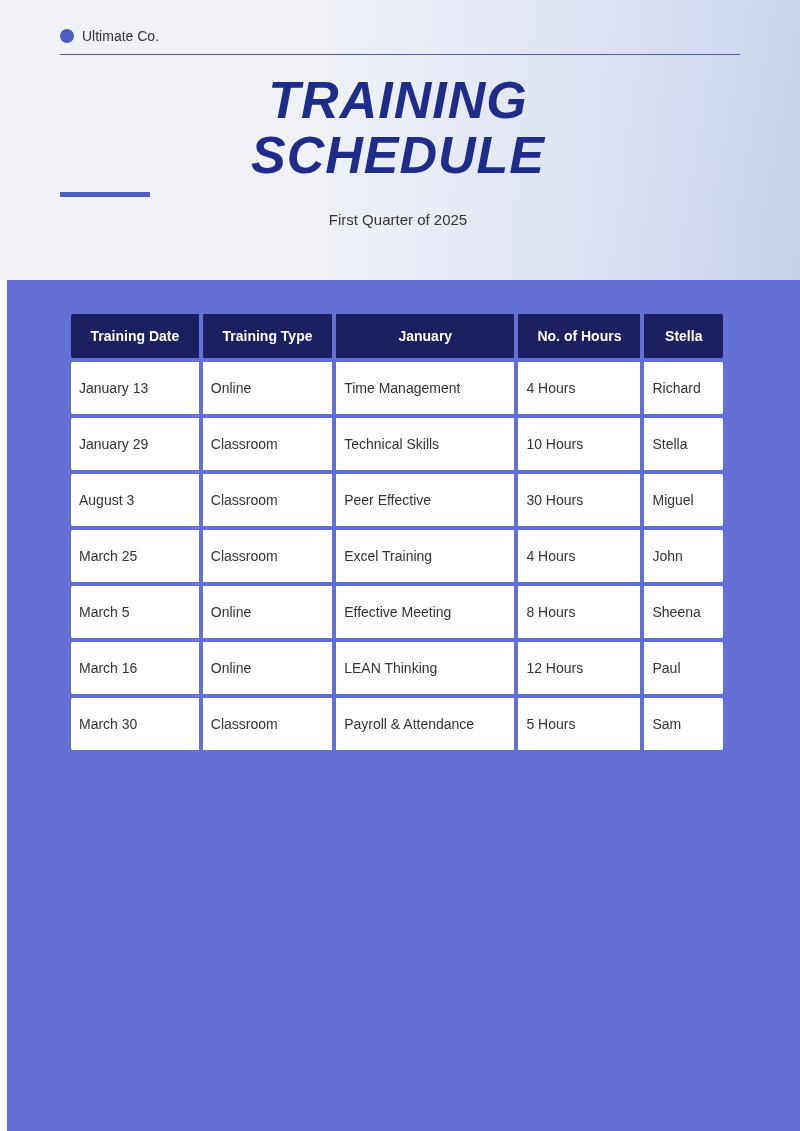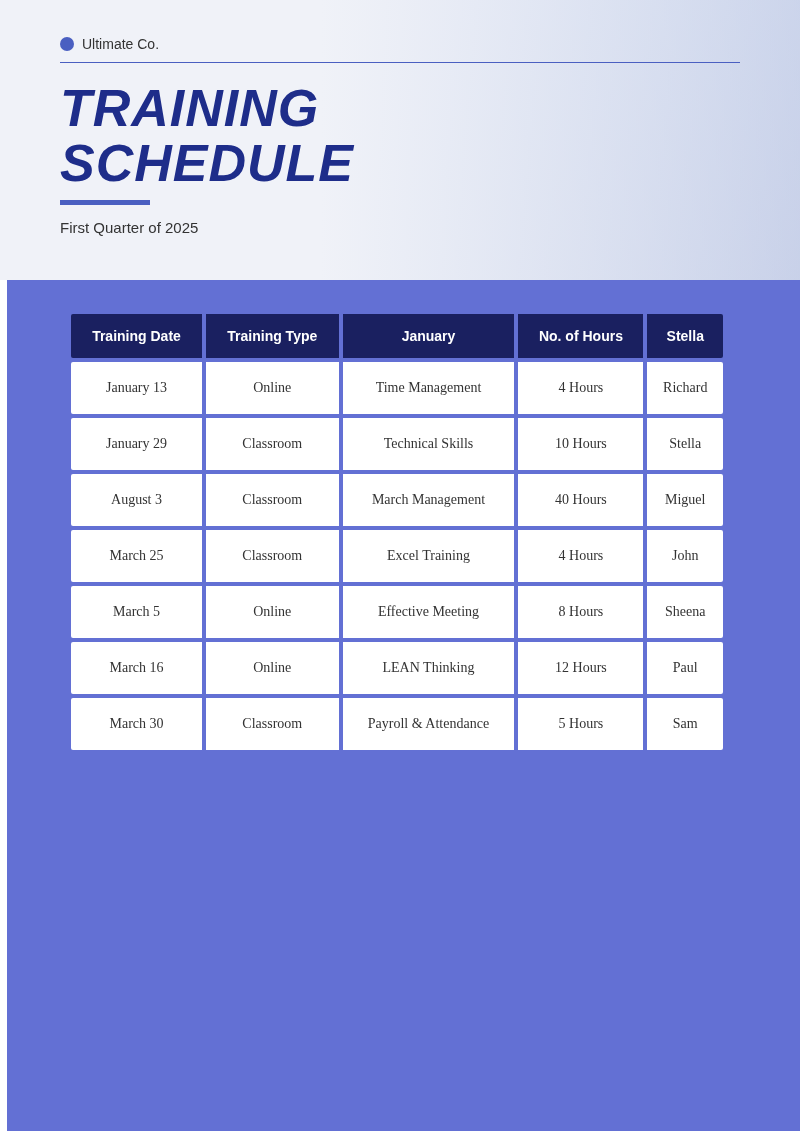--- a/index.html
+++ b/index.html
@@ -35,21 +35,20 @@
       height: 280px;
       background: linear-gradient(135deg, #c8d4e8 0%, #a0b4d0 40%, #8090b8 100%);
       opacity: 0.35;
       z-index: 0;
     }
 
     .header-content {
       position: relative;
       z-index: 2;
       padding: 28px 64px 20px 60px;
-      margin-top: 8px;
     }
 
     .brand-row {
       display: flex;
       align-items: center;
       gap: 8px;
       margin-bottom: 10px;
     }
 
     .brand-dot {
@@ -77,32 +76,34 @@
     }
 
     .main-title {
       font-size: 52px;
       font-weight: 900;
       color: #1e2d8a;
       line-height: 1.05;
       letter-spacing: 1px;
       font-style: italic;
       text-transform: uppercase;
+      text-align: center;
     }
 
     .title-underline {
       width: 90px;
       height: 5px;
       background: #4a5fc1;
       margin: 10px 0 14px 0;
     }
 
     .subtitle {
       font-size: 15px;
       color: #333;
+      text-align: center;
     }
 
     
     .main-content {
       background: #6370d4;
       padding: 30px 73px 40px 60px;
       min-height: 851px;
       margin-left: 7px;
     }
 
@@ -126,24 +127,23 @@
       border-radius: 2px 0 0 2px;
     }
     .table-header-row th:last-child {
       border-radius: 0 2px 2px 0;
     }
 
     .data-row td {
       background: #fff;
       color: #333;
       font-size: 14px;
-      text-align: center;
+      text-align: left;
       padding: 18px 8px;
       vertical-align: middle;
-      font-family: Liberation Serif, serif;
     }
 
     .data-row td:first-child {
       border-radius: 2px 0 0 2px;
     }
     .data-row td:last-child {
       border-radius: 0 2px 2px 0;
     }
   </style>
 </head>
@@ -191,22 +191,22 @@
         <tr class="data-row">
           <td>January 29</td>
           <td>Classroom</td>
           <td>Technical Skills</td>
           <td>10 Hours</td>
           <td>Stella</td>
         </tr>
         <tr class="data-row">
           <td>August 3</td>
           <td>Classroom</td>
-          <td>March Management</td>
-          <td>40 Hours</td>
+          <td>Peer Effective</td>
+          <td>30 Hours</td>
           <td>Miguel</td>
         </tr>
         <tr class="data-row">
           <td>March 25</td>
           <td>Classroom</td>
           <td>Excel Training</td>
           <td>4 Hours</td>
           <td>John</td>
         </tr>
         <tr class="data-row">

